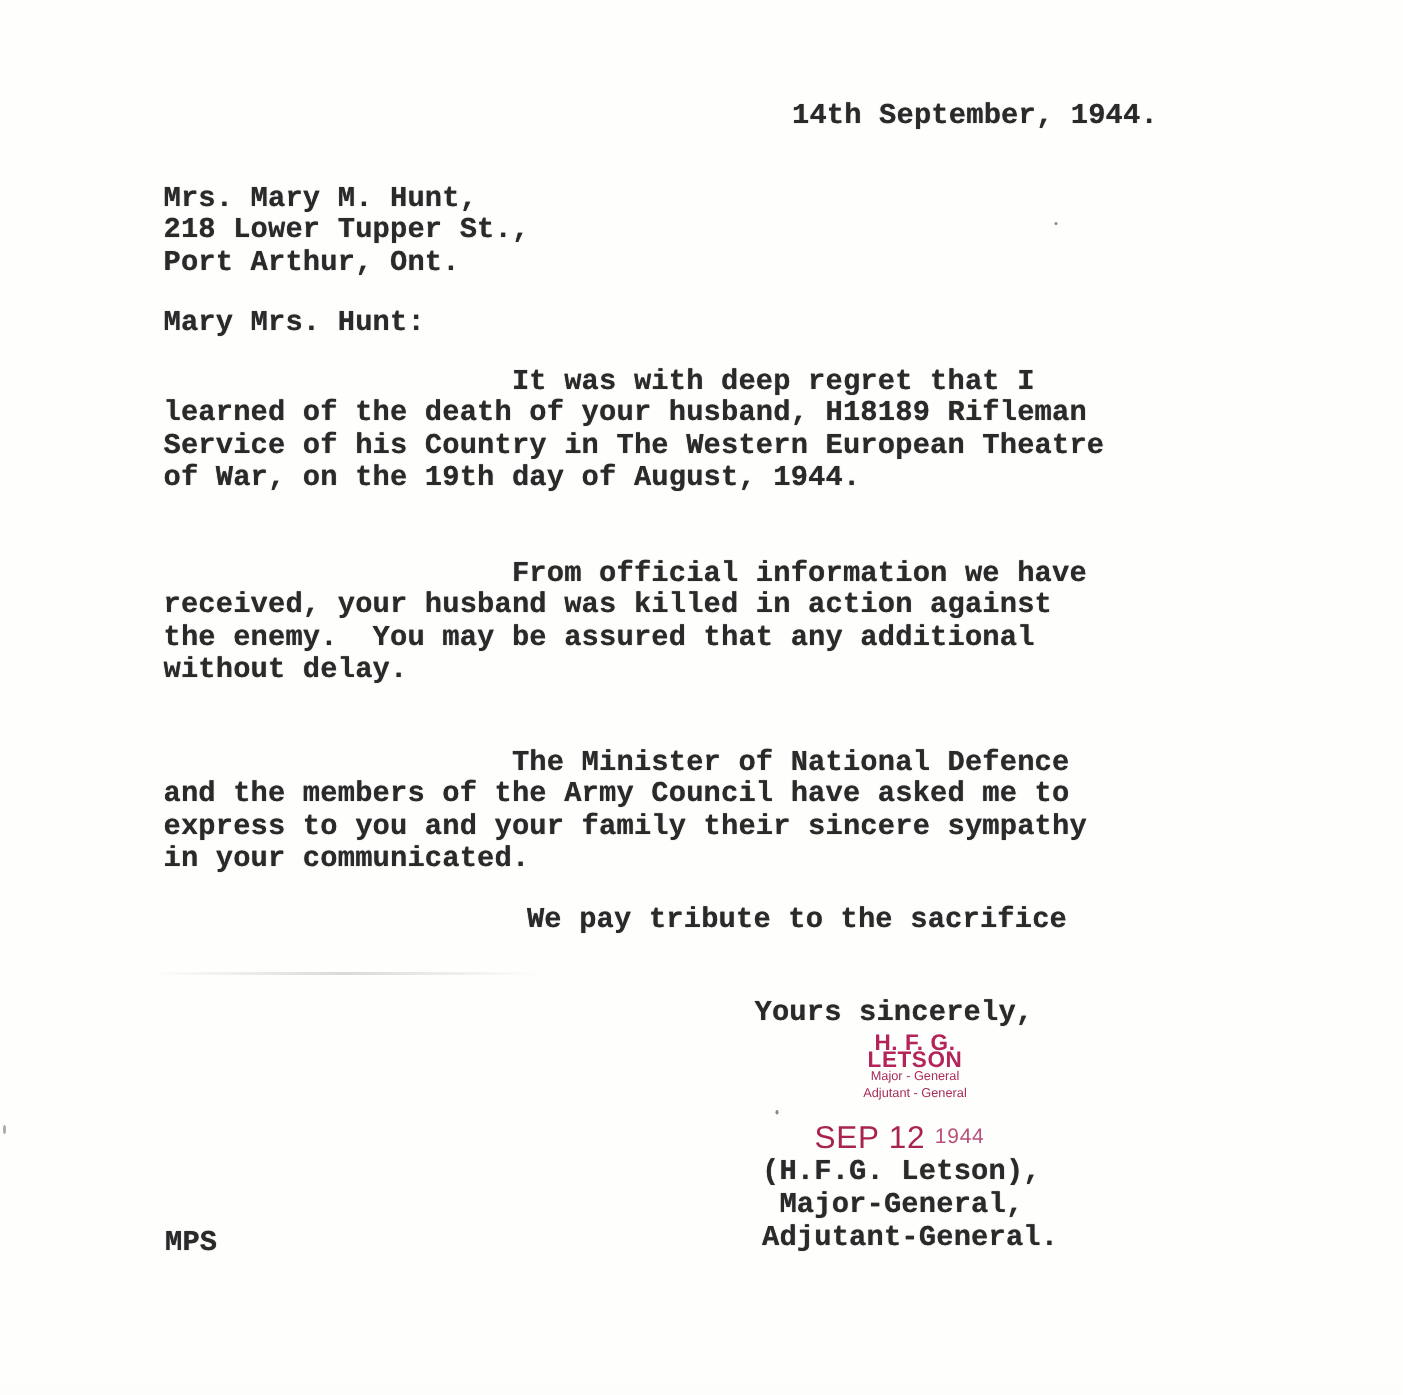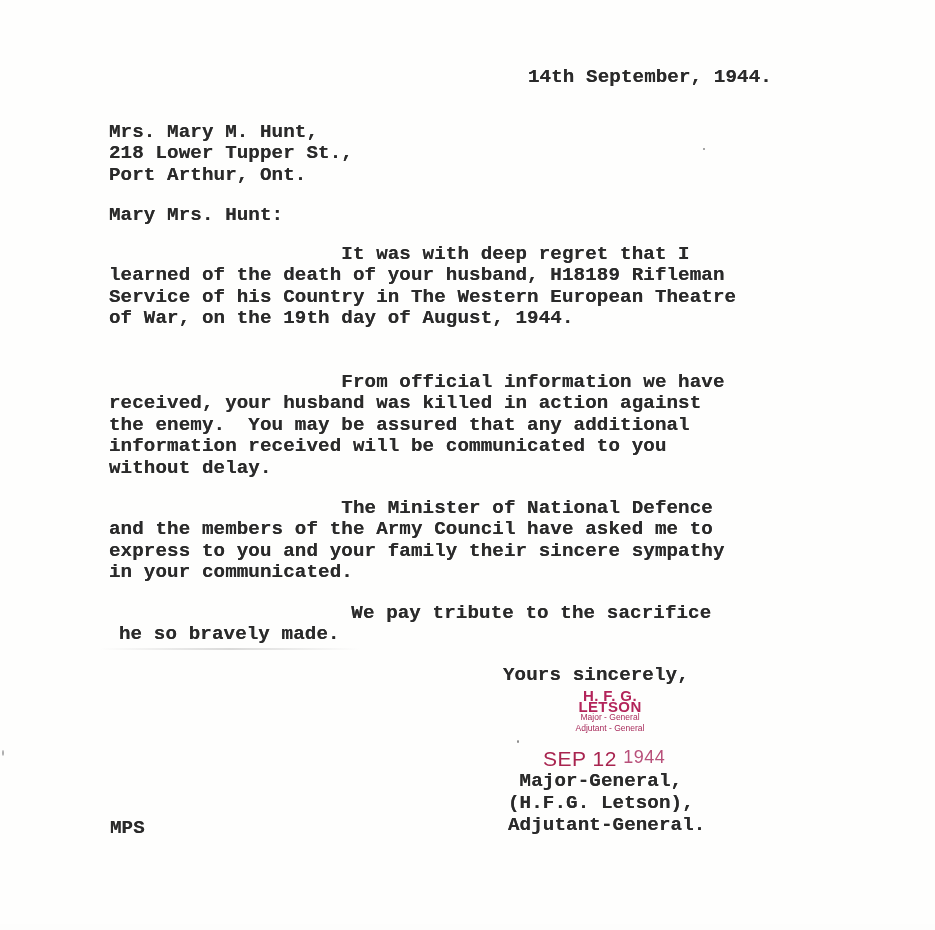--- a/index.html
+++ b/index.html
@@ -65,21 +65,21 @@
     .datestamp {
       position: absolute;
       left: 543px; top: 747px;
       font-family: "Liberation Sans", "DejaVu Sans", sans-serif;
       font-size: 21px;
       color: #a8244f;
       letter-spacing: 0.5px;
       white-space: pre;
     }
     .datestamp .yr {
-      font-size: 18px;
+      font-size: 14px;
       color: #b8507a;
       vertical-align: 3px;
     }
     .speck {
       position: absolute;
       background: #888;
       border-radius: 50%;
     }
     .smudge {
       position: absolute;
@@ -94,38 +94,38 @@
 <div class="page">
 
   <div class="tw date">14th September, 1944.</div>
 
   <div class="tw addr"><div>Mrs. Mary M. Hunt,</div><div>218 Lower Tupper St.,</div><div>Port Arthur, Ont.</div></div>
 
   <div class="tw salutation">Mary Mrs. Hunt:</div>
 
   <div class="tw para p1"><div>                    It was with deep regret that I</div><div>learned of the death of your husband, H18189 Rifleman</div><div>Service of his Country in The Western European Theatre</div><div>of War, on the 19th day of August, 1944.</div></div>
 
-  <div class="tw para p2"><div>                    From official information we have</div><div>received, your husband was killed in action against</div><div>the enemy.  You may be assured that any additional</div><div>information received will be communicated to you</div><div>without delay.</div></div>
+  <div class="tw para p2"><div>                    From official information we have</div><div>received, your husband was killed in action against</div><div>the enemy.  You may be assured that any additional</div><div>without delay.</div></div>
 
   <div class="tw para p3"><div>                    The Minister of National Defence</div><div>and the members of the Army Council have asked me to</div><div>express to you and your family their sincere sympathy</div><div>in your communicated.</div></div>
 
-  <div class="tw para p4"><div>                    We pay tribute to the sacrifice</div><div>he so bravely made.</div></div>
+  <div class="tw para p4"><div>                    We pay tribute to the sacrifice</div></div>
 
   <div class="smudge"></div>
 
   <div class="tw closing">Yours sincerely,</div>
 
   <div class="stamp">
     <div class="s-name">H. F. G. LETSON</div>
     <div class="s-line">Major - General</div>
     <div class="s-line">Adjutant - General</div>
   </div>
 
   <div class="datestamp"><span>SEP 12</span> <span class="yr">1944</span></div>
 
-  <div class="tw sig-typed"><div> Major-General,</div><div>(H.F.G. Letson),</div><div>Adjutant-General.</div></div>
+  <div class="tw sig-typed"><div>(H.F.G. Letson),</div><div> Major-General,</div><div>Adjutant-General.</div></div>
 
   <div class="tw initials">MPS</div>
 
   <div class="speck" style="left:703px;top:148px;width:2px;height:2px;"></div>
   <div class="speck" style="left:517px;top:740px;width:2px;height:3px;"></div>
   <div class="speck" style="left:2px;top:750px;width:2px;height:6px;background:#aaa;"></div>
 </div>
 
 </body></html>

